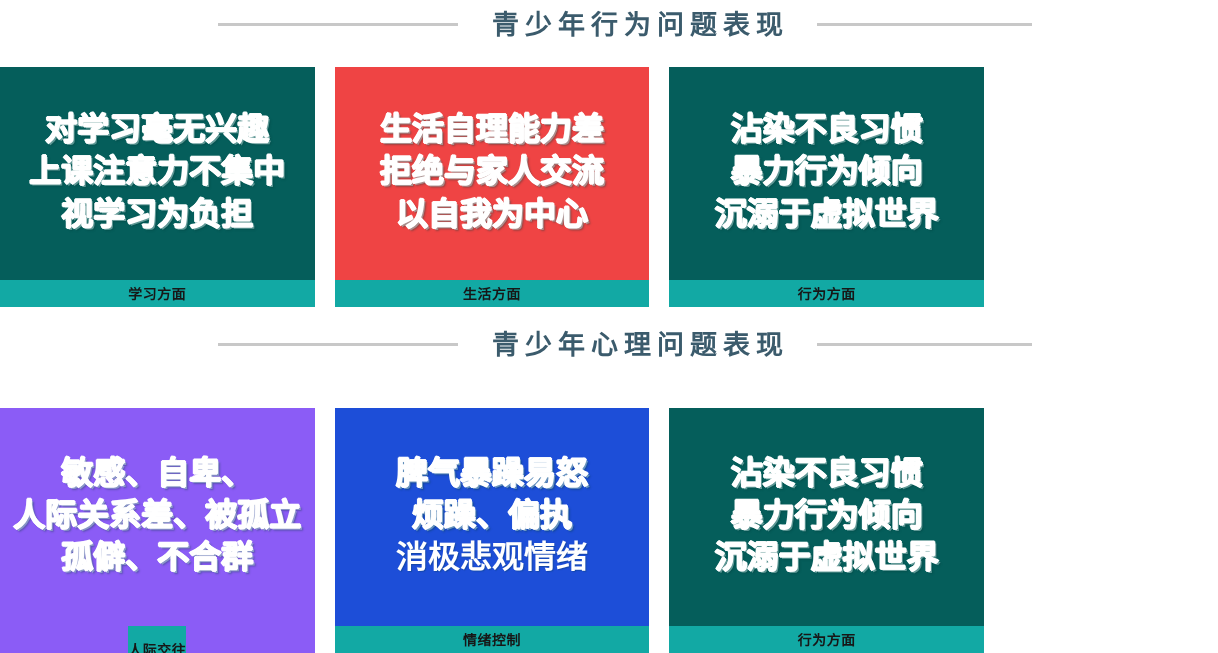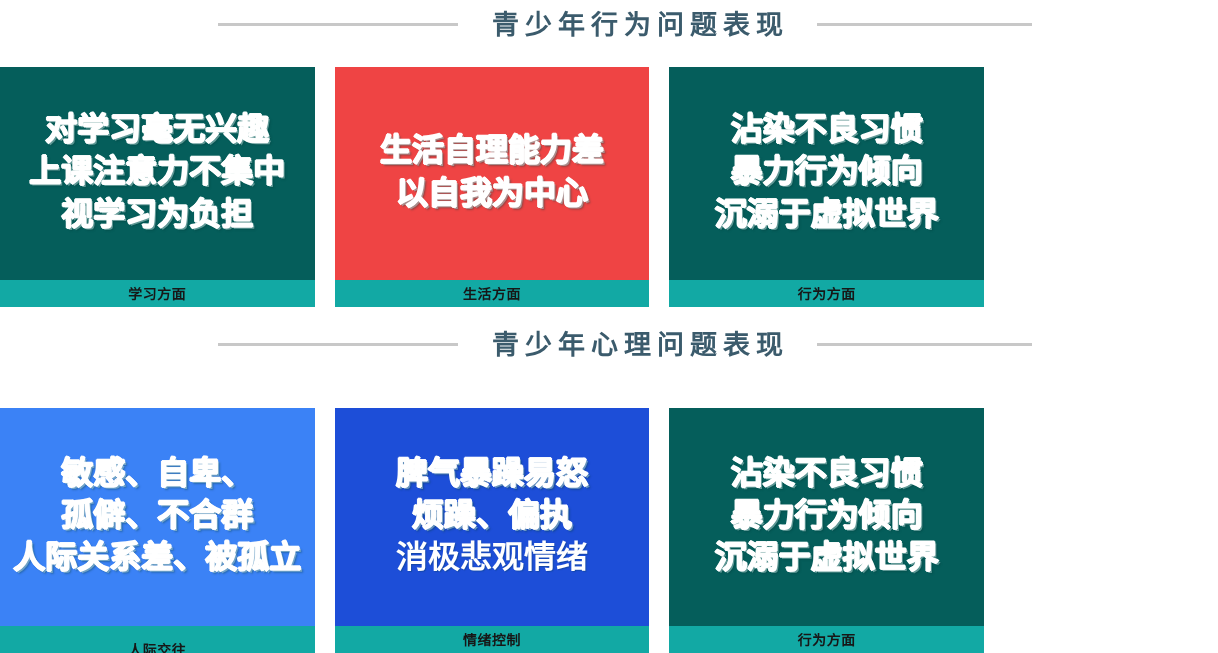--- a/index.html
+++ b/index.html
@@ -153,20 +153,21 @@
         <div class="card-line stencil" style="color: rgb(255, 255, 255);">视学习为负担</div>
       </div>
       <div class="card-footer" style="background: rgb(18, 169, 164);">
         <span class="card-footer-label" style="color: rgb(23, 23, 23);">学习方面</span>
       </div>
     </div>
 
     <div class="card" style="background: #ef4444;">
       <div class="card-body">
         <div class="card-line stencil" style="color: rgb(255, 255, 255);">生活自理能力差</div>
+        <div class="card-line stencil" style="color: rgb(255, 255, 255);">拒绝与家人交流</div>
         <div class="card-line stencil" style="color: rgb(255, 255, 255);">以自我为中心</div>
       </div>
       <div class="card-footer" style="background: rgb(18, 169, 164);">
         <span class="card-footer-label" style="color: rgb(23, 23, 23);">生活方面</span>
       </div>
     </div>
 
     <div class="card" style="background: rgb(5, 94, 91);">
       <div class="card-body">
         <div class="card-line stencil" style="color: rgb(255, 255, 255);">沾染不良习惯</div>
@@ -180,25 +181,25 @@
   </div>
 
   <div class="section-head" id="head-psych">
     <div class="head-rule left" style="background: rgb(200, 200, 200);"></div>
     <div class="head-title" style="color: rgb(59, 91, 108);">青少年心理问题表现</div>
     <div class="head-rule right" style="background: rgb(200, 200, 200);"></div>
   </div>
 
   <div class="row" id="row-psych">
 
-    <div class="card" style="background: #3b82f6;">
+    <div class="card" style="background: #8b5cf6; align-items: center;">
       <div class="card-body">
         <div class="card-line stencil" style="color: rgb(255, 255, 255);">敏感、自卑、</div>
+        <div class="card-line stencil" style="color: rgb(255, 255, 255);">人际关系差、被孤立</div>
         <div class="card-line stencil" style="color: rgb(255, 255, 255);">孤僻、不合群</div>
-        <div class="card-line stencil" style="color: rgb(255, 255, 255);">人际关系差、被孤立</div>
       </div>
       <div class="card-footer" style="background: rgb(18, 169, 164);">
         <span class="card-footer-label" style="color: rgb(23, 23, 23); margin-top: 20px;">人际交往</span>
       </div>
     </div>
 
     <div class="card" style="background: #1d4ed8;">
       <div class="card-body">
         <div class="card-line stencil" style="color: rgb(255, 255, 255);">脾气暴躁易怒</div>
         <div class="card-line stencil" style="color: rgb(255, 255, 255);">烦躁、偏执</div>

